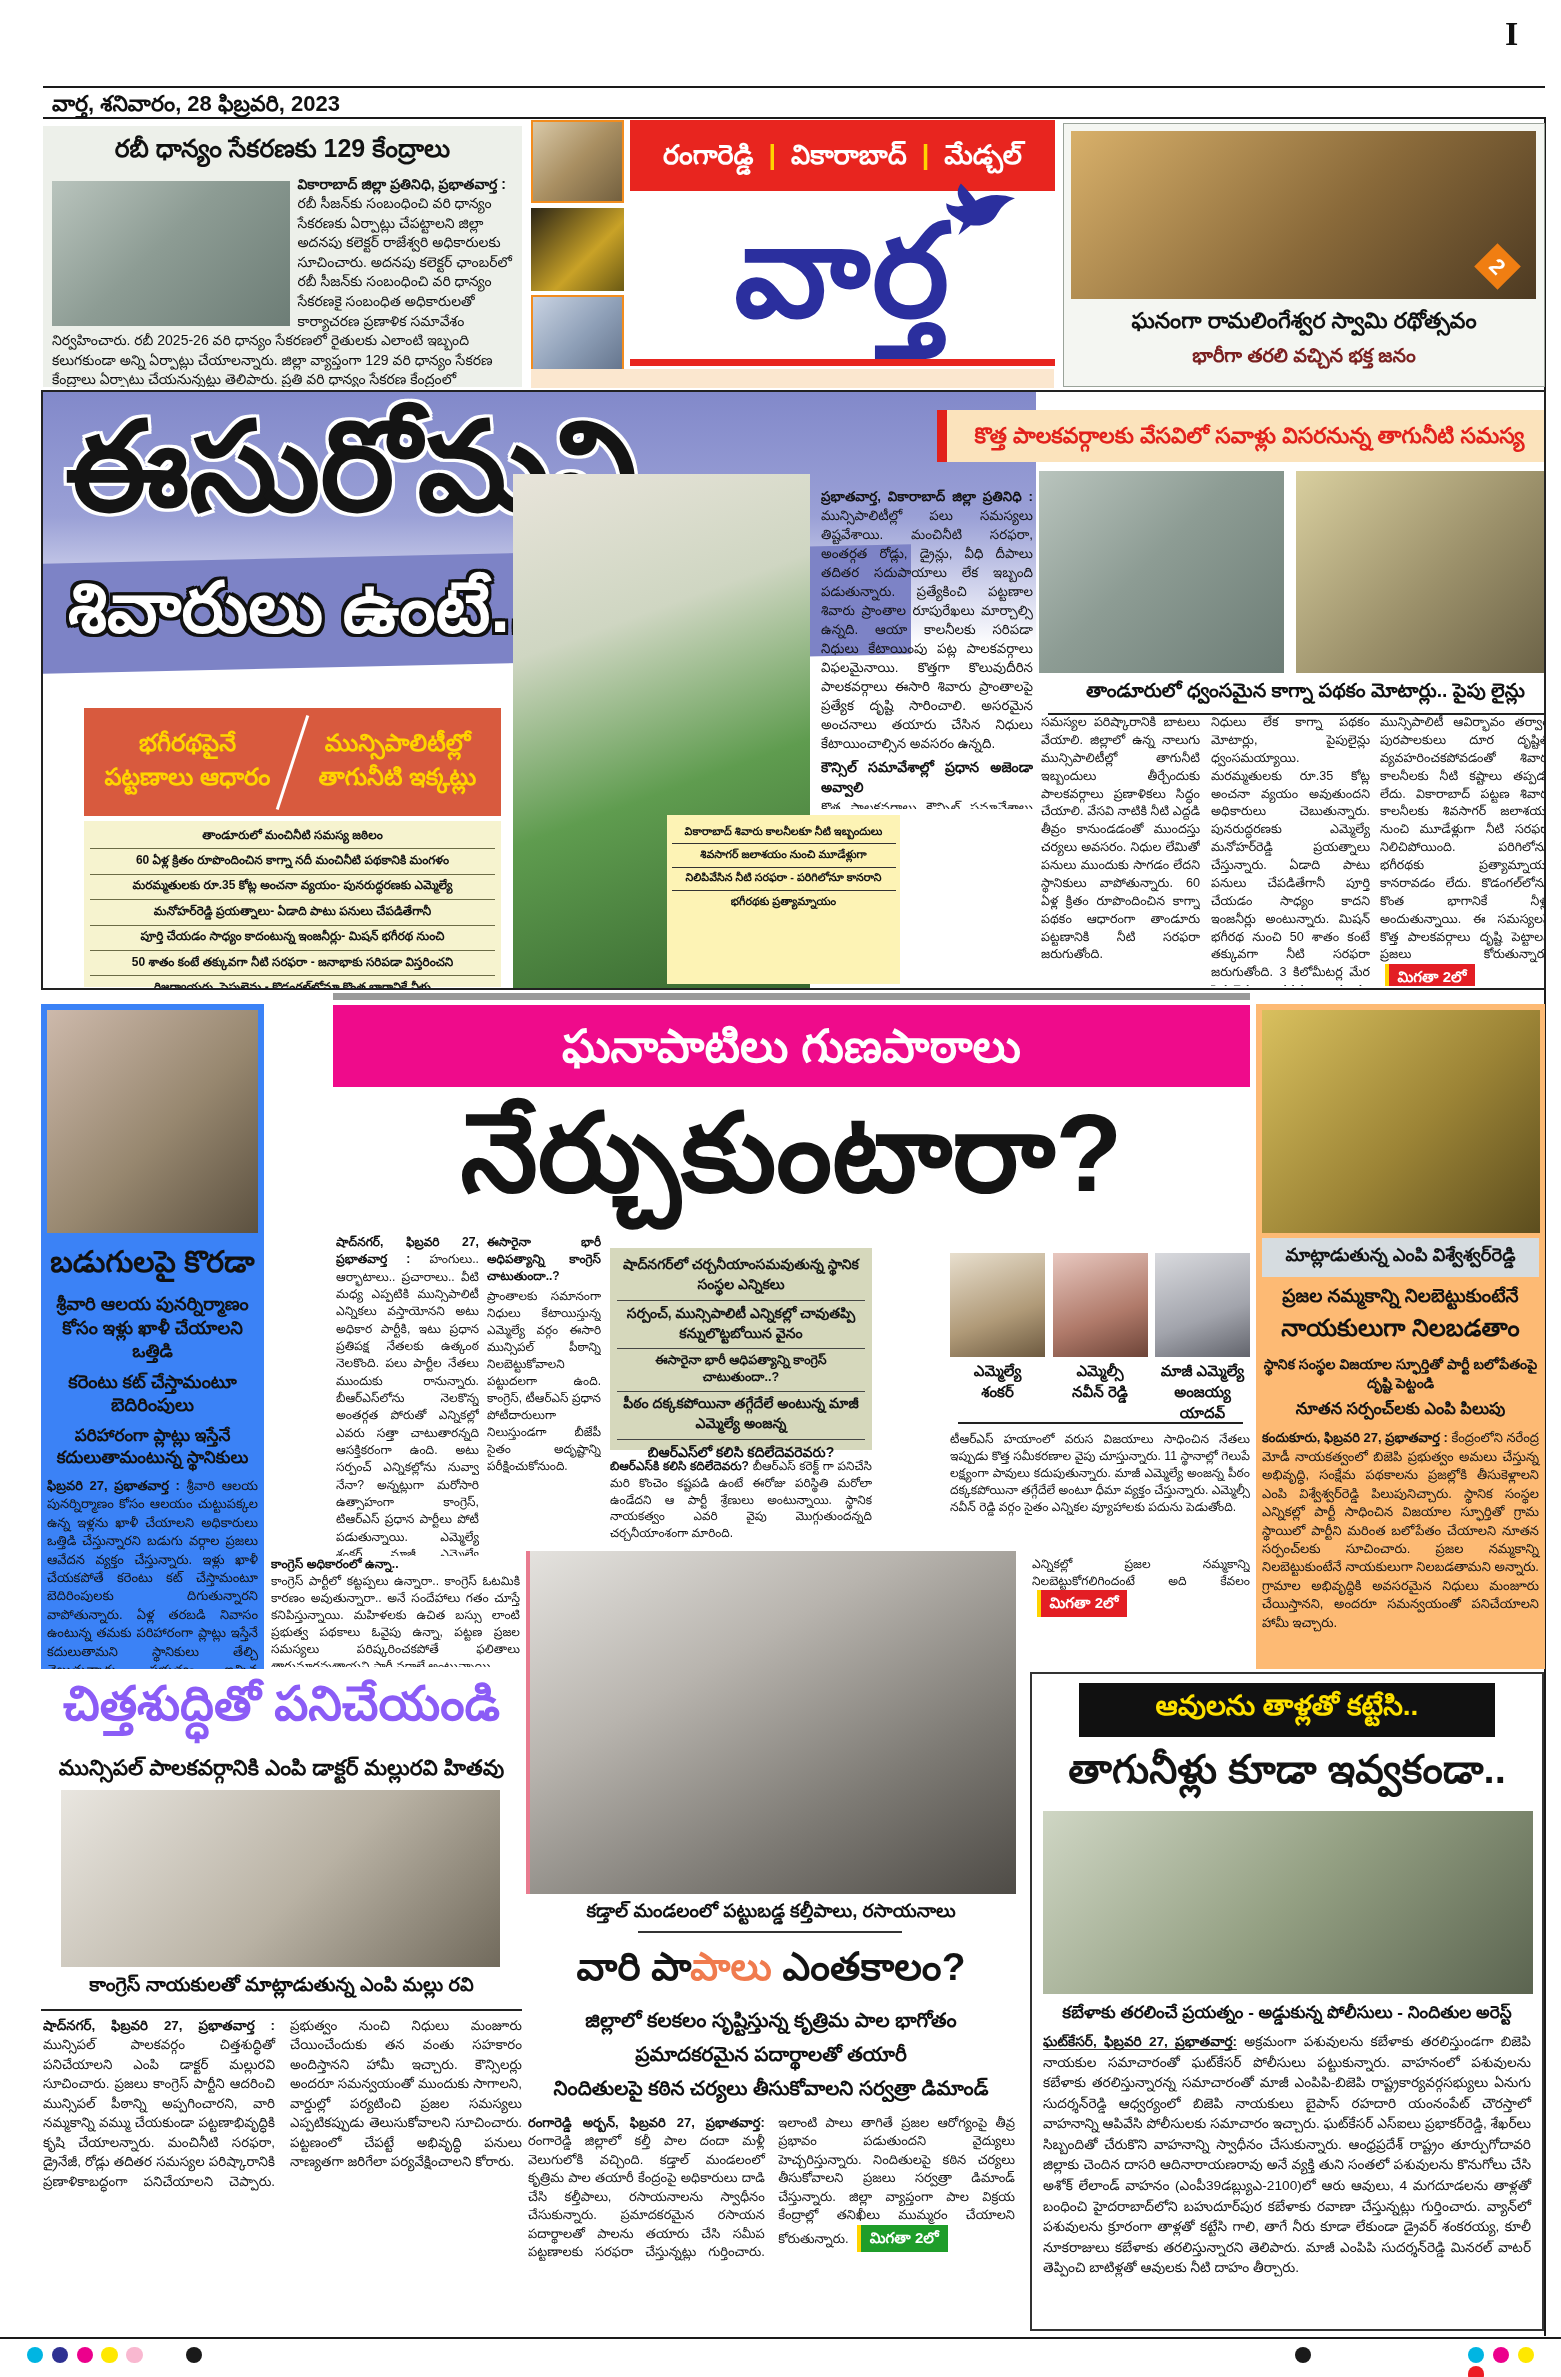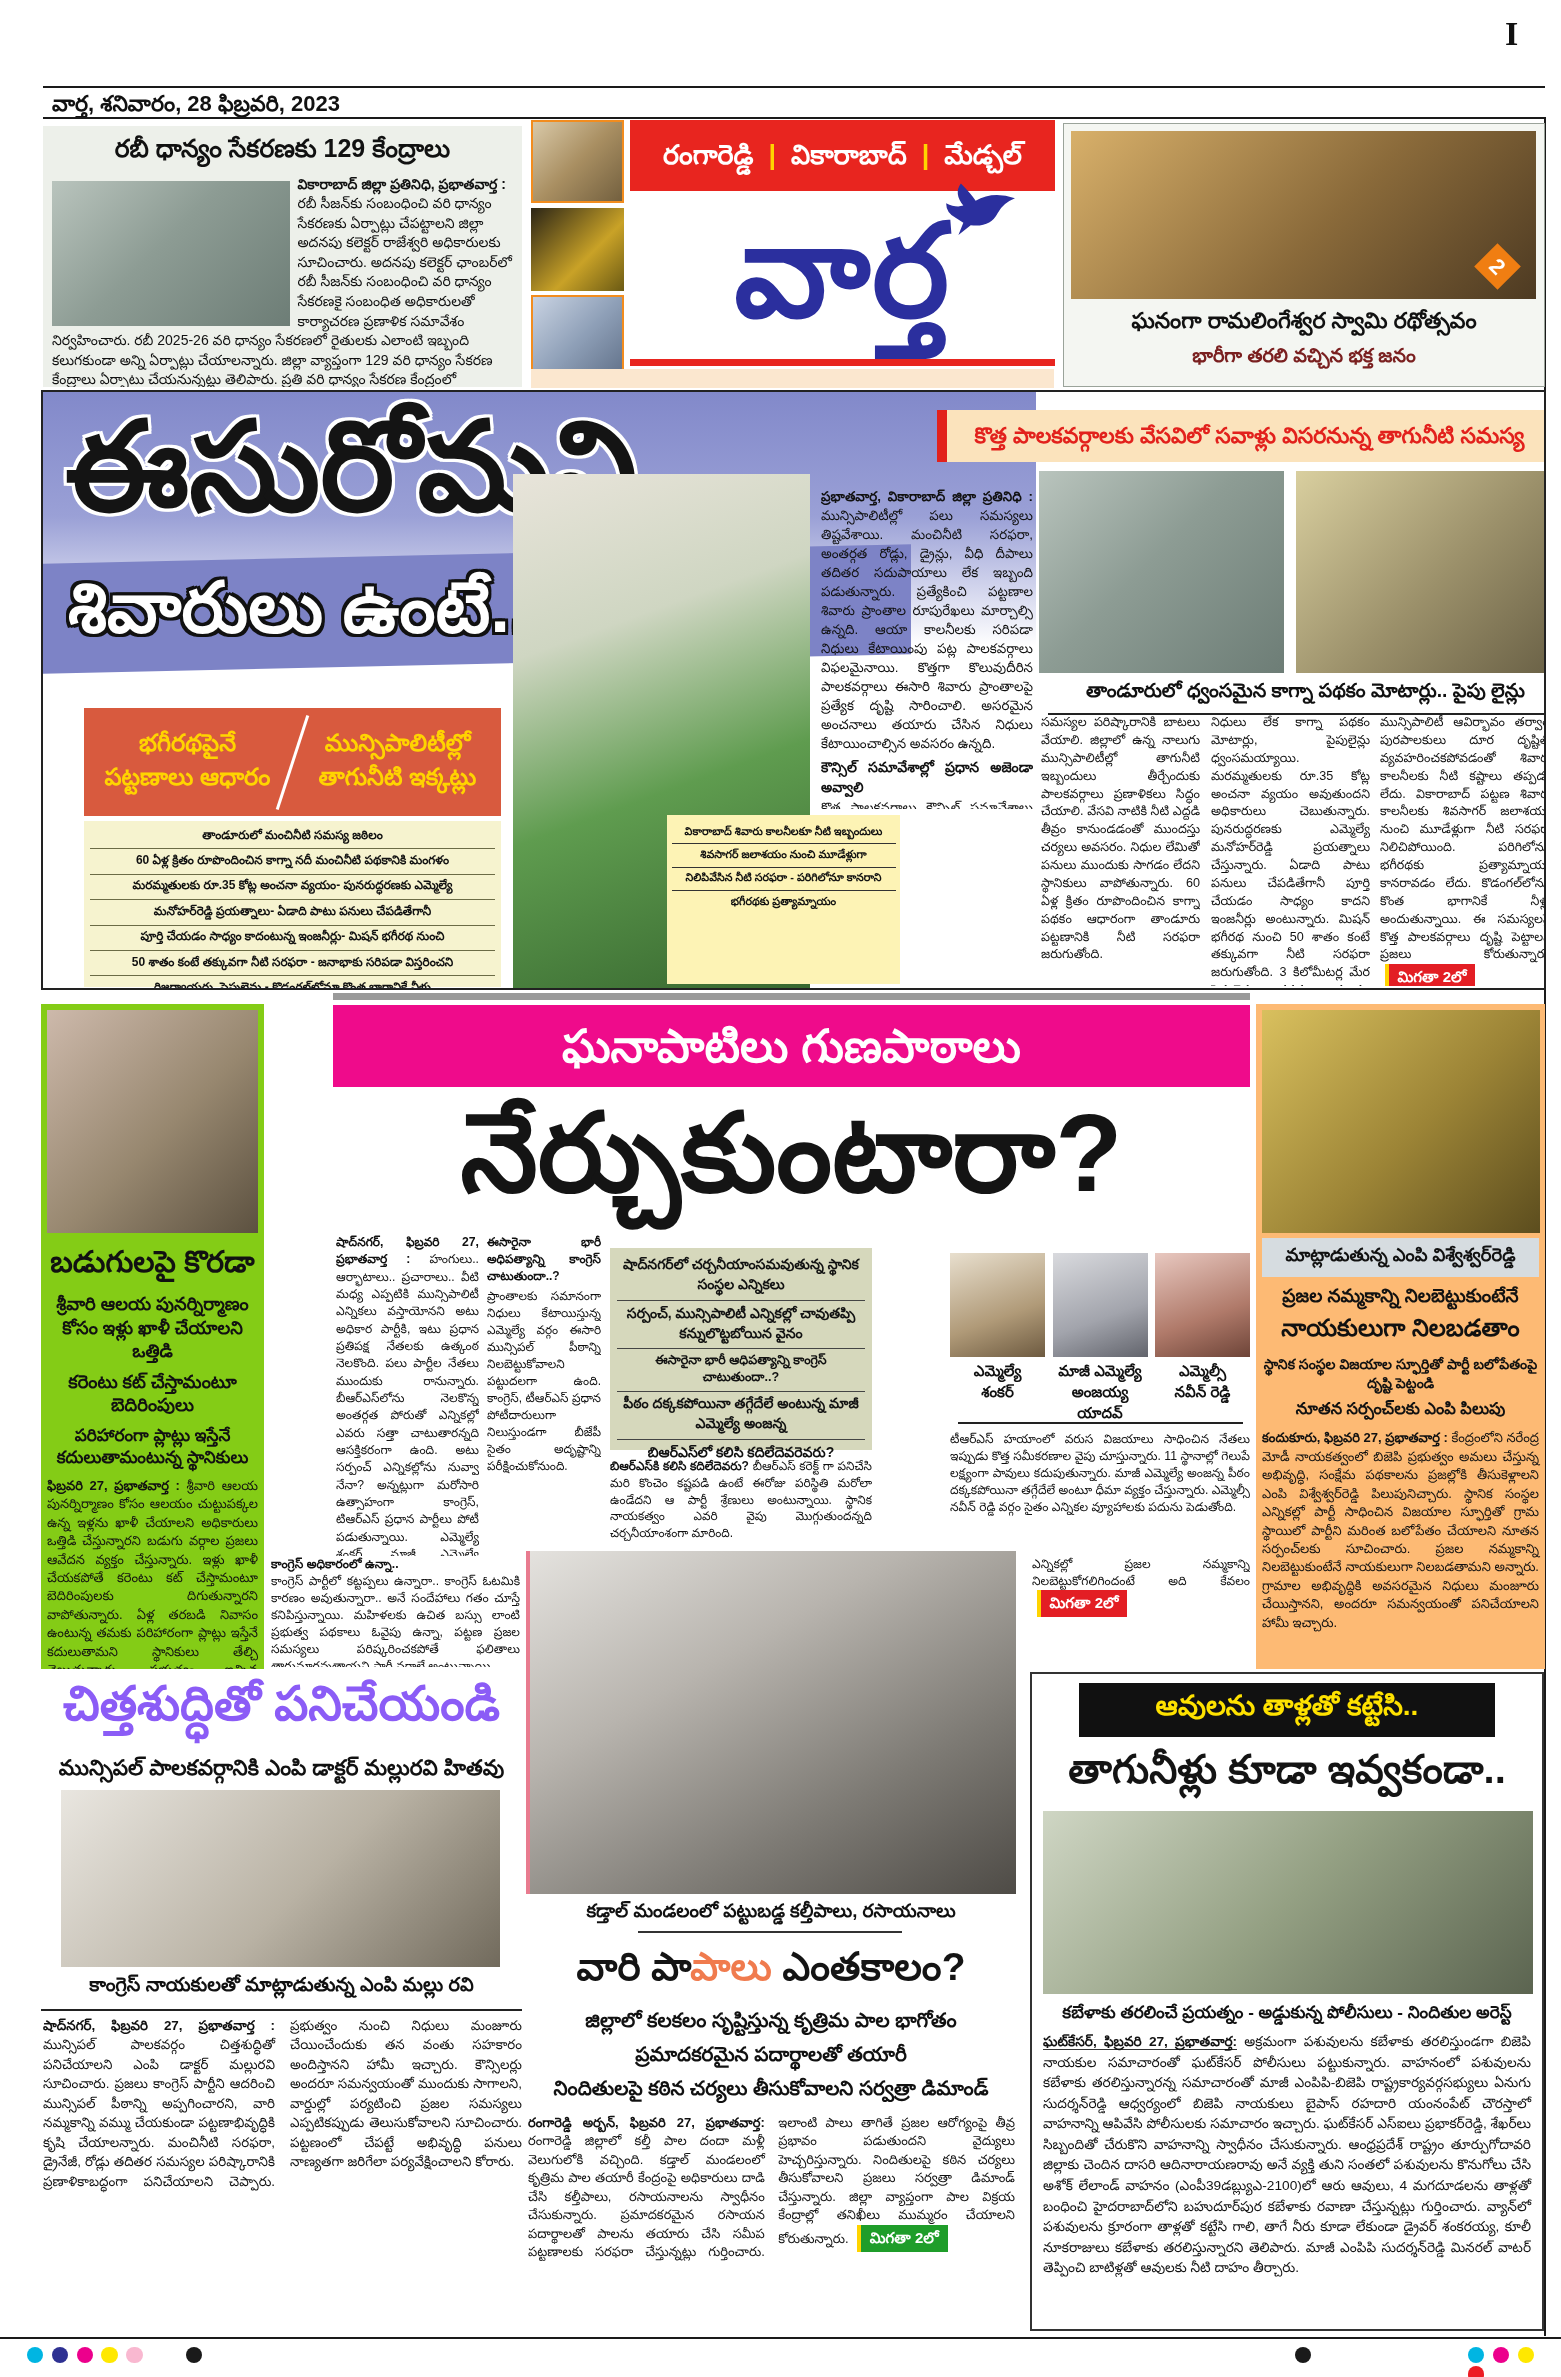--- a/index.html
+++ b/index.html
@@ -140,21 +140,21 @@
     <div class="abs clip jus" style="left:998px; top:322px; width:159px; height:272px; font-size:12.6px; line-height:1.42;">సమస్యల పరిష్కారానికి బాటలు వేయాలి. జిల్లాలో ఉన్న నాలుగు మున్సిపాలిటీల్లో తాగునీటి ఇబ్బందులు తీర్చేందుకు పాలకవర్గాలు ప్రణాళికలు సిద్ధం చేయాలి. వేసవి నాటికి నీటి ఎద్దడి తీవ్రం కానుండడంతో ముందస్తు చర్యలు అవసరం. నిధుల లేమితో పనులు ముందుకు సాగడం లేదని స్థానికులు వాపోతున్నారు. 60 ఏళ్ల క్రితం రూపొందించిన కాగ్నా పథకం ఆధారంగా తాండూరు పట్టణానికి నీటి సరఫరా జరుగుతోంది.</div>
     <div class="abs clip jus" style="left:1168px; top:322px; width:159px; height:272px; font-size:12.6px; line-height:1.42;">నిధులు లేక కాగ్నా పథకం మోటార్లు, పైపులైన్లు ధ్వంసమయ్యాయి. మరమ్మతులకు రూ.35 కోట్ల అంచనా వ్యయం అవుతుందని అధికారులు చెబుతున్నారు. పునరుద్ధరణకు ఎమ్మెల్యే మనోహర్‌రెడ్డి ప్రయత్నాలు చేస్తున్నారు. ఏడాది పాటు పనులు చేపడితేగానీ పూర్తి చేయడం సాధ్యం కాదని ఇంజనీర్లు అంటున్నారు. మిషన్ భగీరథ నుంచి 50 శాతం కంటే తక్కువగా నీటి సరఫరా జరుగుతోంది. 3 కిలోమీటర్ల మేర పైపులైన్లు తరచూ ధ్వంసం అవుతున్నాయి.</div>
     <div class="abs clip jus" style="left:1337px; top:322px; width:172px; height:272px; font-size:12.6px; line-height:1.42;">
       <span>మున్సిపాలిటీ ఆవిర్భావం తర్వాత పురపాలకులు దూర దృష్టితో వ్యవహరించకపోవడంతో శివారు కాలనీలకు నీటి కష్టాలు తప్పడం లేదు. వికారాబాద్ పట్టణ శివారు కాలనీలకు శివసాగర్ జలాశయం నుంచి మూడేళ్లుగా నీటి సరఫరా నిలిచిపోయింది. పరిగిలోనూ భగీరథకు ప్రత్యామ్నాయం కానరావడం లేదు. కొడంగల్‌లోనూ కొంత భాగానికే నీళ్లు అందుతున్నాయి. ఈ సమస్యలపై కొత్త పాలకవర్గాలు దృష్టి పెట్టాలని ప్రజలు కోరుతున్నారు.</span>
       <span class="cont-badge">మిగతా 2లో</span>
     </div>
   </div>
 
   <div class="abs" style="left:333px; top:993px; width:917px; height:7.4px; background:#9a9a9a;"></div>
 
-  <div class="abs clip" style="left:41px; top:1004px; width:223px; height:665px; background:#84cc16; padding:6px;">
+  <div class="abs clip" style="left:41px; top:1004px; width:223px; height:665px; background:#3b82f6; padding:6px;">
     <div class="ph" style="width:211px; height:223px; background:linear-gradient(135deg,#cdb9ab,#97876f 55%,#5c5140);"></div>
     <div class="ctr bold" style="font-size:30px; padding:12px 0 7.4px 0;">బడుగులపై కొరడా</div>
     <div class="ctr bold" style="font-size:18px; line-height:1.3; padding-bottom:7.4px;">శ్రీవారి ఆలయ పునర్నిర్మాణం కోసం ఇళ్లు ఖాళీ చేయాలని ఒత్తిడి</div>
     <div class="ctr bold" style="font-size:18px; line-height:1.3; padding-bottom:7.4px;">కరెంటు కట్ చేస్తామంటూ బెదిరింపులు</div>
     <div class="ctr bold" style="font-size:17px; line-height:1.3; padding-bottom:7.4px;">పరిహారంగా ప్లాట్లు ఇస్తేనే కదులుతామంటున్న స్థానికులు</div>
     <div class="jus" style="font-size:13px; line-height:1.42;">
       <span class="bold">ఫిబ్రవరి 27, ప్రభాతవార్త :</span>
       <span>శ్రీవారి ఆలయ పునర్నిర్మాణం కోసం ఆలయం చుట్టుపక్కల ఉన్న ఇళ్లను ఖాళీ చేయాలని అధికారులు ఒత్తిడి చేస్తున్నారని బడుగు వర్గాల ప్రజలు ఆవేదన వ్యక్తం చేస్తున్నారు. ఇళ్లు ఖాళీ చేయకపోతే కరెంటు కట్ చేస్తామంటూ బెదిరింపులకు దిగుతున్నారని వాపోతున్నారు. ఏళ్ల తరబడి నివాసం ఉంటున్న తమకు పరిహారంగా ప్లాట్లు ఇస్తేనే కదులుతామని స్థానికులు తేల్చి చెబుతున్నారు. ప్రభుత్వం ఇచ్చిన నష్టపరిహారం ఏ మాత్రం సరిపోదని, అందుకే ప్రభుత్వం ఇచ్చిన చెక్కులు తీసుకోవడం లేదు. తమకు అదనంగా మరింత నష్టపరిహారం ఇవ్వాలని డిమాండ్ చేస్తున్నారు. ప్లాట్లు ఇవ్వకుండానే ఖాళీ చేయిస్తున్నారు</span>
       
     </div>
@@ -187,28 +187,28 @@
     <span>బీఆర్ఎస్ కరెక్ట్ గా పనిచేసి మరి కొంచెం కష్టపడి ఉంటే ఈరోజు పరిస్థితి మరోలా ఉండేదని ఆ పార్టీ శ్రేణులు అంటున్నాయి. స్థానిక నాయకత్వం ఎవరి వైపు మొగ్గుతుందన్నది చర్చనీయాంశంగా మారింది.</span>
   </div>
 
   <div class="abs" style="left:950px; top:1253px; width:300px; display:flex; gap:7.4px;">
     <div style="flex:1;" class="ctr">
       <div class="ph" style="width:95px; height:104px; background:linear-gradient(160deg,#e8dfce,#b09a78 60%,#6d5a40); margin:0 auto;"></div>
       <div class="bold" style="font-size:15px; padding-top:4.5px;">ఎమ్మెల్యే</div>
       <div class="bold" style="font-size:15px;">శంకర్</div>
     </div>
     <div style="flex:1;" class="ctr">
+      <div class="ph" style="width:95px; height:104px; background:linear-gradient(160deg,#e8c8c0,#b07a6a 60%,#6d4438); margin:0 auto;"></div>
+      <div class="bold" style="font-size:15px; padding-top:4.5px;">ఎమ్మెల్సీ</div>
+      <div class="bold" style="font-size:15px;">నవీన్ రెడ్డి</div>
+    </div>
+    <div style="flex:1;" class="ctr">
       <div class="ph" style="width:95px; height:104px; background:linear-gradient(160deg,#d9dade,#a2a4ac 60%,#62646c); margin:0 auto;"></div>
       <div class="bold" style="font-size:15px; padding-top:4.5px;">మాజీ ఎమ్మెల్యే</div>
       <div class="bold" style="font-size:15px;">అంజయ్య యాదవ్</div>
-    </div>
-    <div style="flex:1;" class="ctr">
-      <div class="ph" style="width:95px; height:104px; background:linear-gradient(160deg,#e8c8c0,#b07a6a 60%,#6d4438); margin:0 auto;"></div>
-      <div class="bold" style="font-size:15px; padding-top:4.5px;">ఎమ్మెల్సీ</div>
-      <div class="bold" style="font-size:15px;">నవీన్ రెడ్డి</div>
     </div>
   </div>
   <div class="abs" style="left:958px; top:1422px; width:285px; height:2.2px; background:#222;"></div>
   <div class="abs clip jus" style="left:950px; top:1431px; width:300px; height:114px; font-size:12.2px; line-height:1.4;">టీఆర్ఎస్ హయాంలో వరుస విజయాలు సాధించిన నేతలు ఇప్పుడు కొత్త సమీకరణాల వైపు చూస్తున్నారు. 11 స్థానాల్లో గెలుపే లక్ష్యంగా పావులు కదుపుతున్నారు. మాజీ ఎమ్మెల్యే అంజన్న పీఠం దక్కకపోయినా తగ్గేదేలే అంటూ ధీమా వ్యక్తం చేస్తున్నారు. ఎమ్మెల్సీ నవీన్ రెడ్డి వర్గం సైతం ఎన్నికల వ్యూహాలకు పదును పెడుతోంది.</div>
 
   <div class="abs clip jus" style="left:271px; top:1556px; width:249px; height:111px; font-size:12.2px; line-height:1.4; background:#fff;">
     <div class="bold">కాంగ్రెస్ అధికారంలో ఉన్నా..</div>
     <span>కాంగ్రెస్ పార్టీలో కట్టప్పలు ఉన్నారా.. కాంగ్రెస్ ఓటమికి కారణం అవుతున్నారా.. అనే సందేహాలు గతం చూస్తే కనిపిస్తున్నాయి. మహిళలకు ఉచిత బస్సు లాంటి ప్రభుత్వ పథకాలు ఓవైపు ఉన్నా, పట్టణ ప్రజల సమస్యలు పరిష్కరించకపోతే ఫలితాలు తారుమారవుతాయని పార్టీ వర్గాలే అంటున్నాయి.</span>
   </div>
   <div class="abs clip jus" style="left:1032px; top:1556px; width:218px; height:111px; font-size:12.2px; line-height:1.4;">

